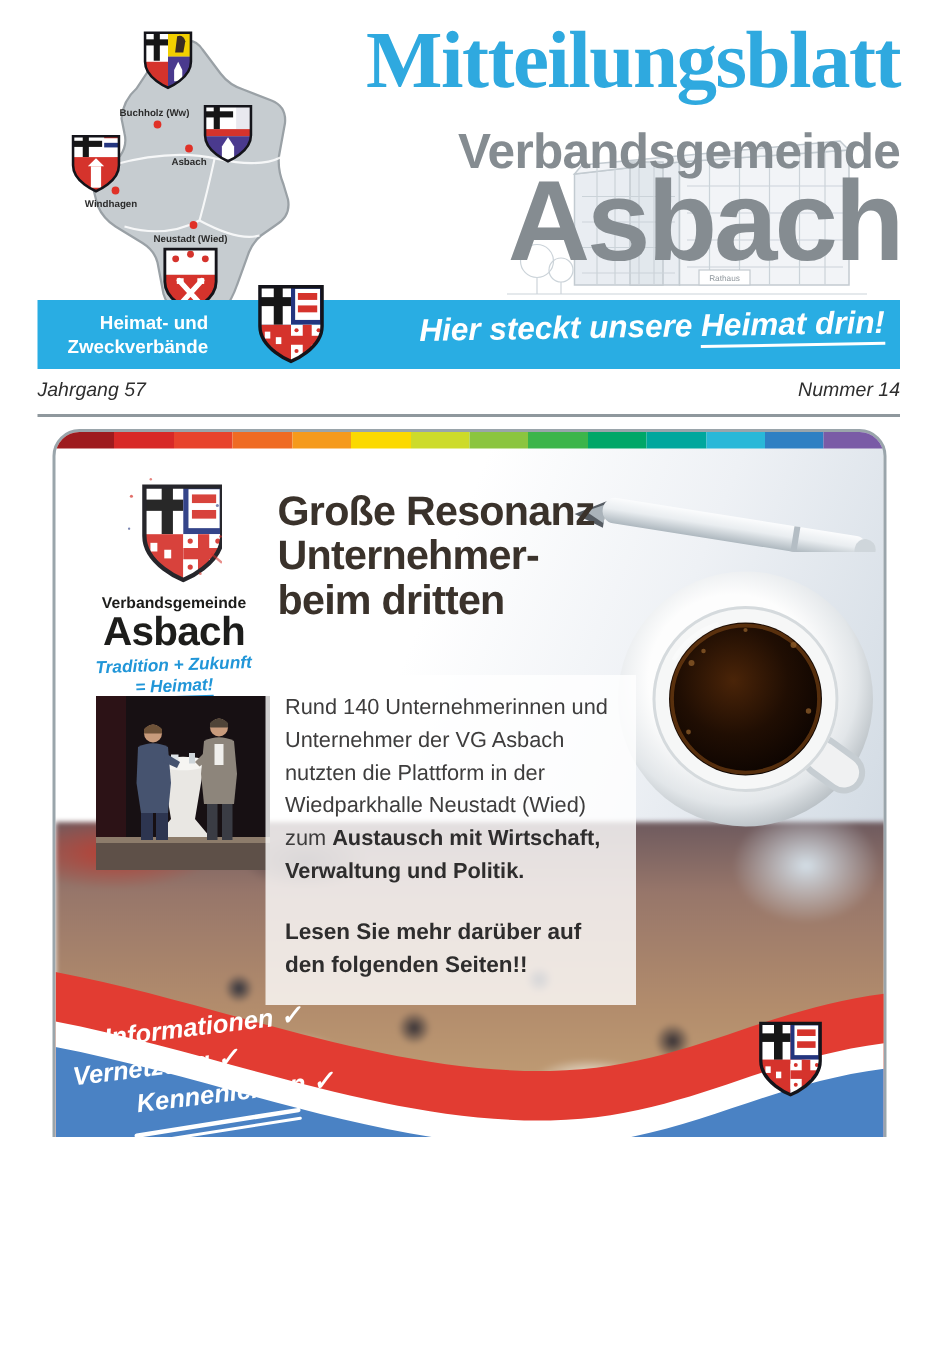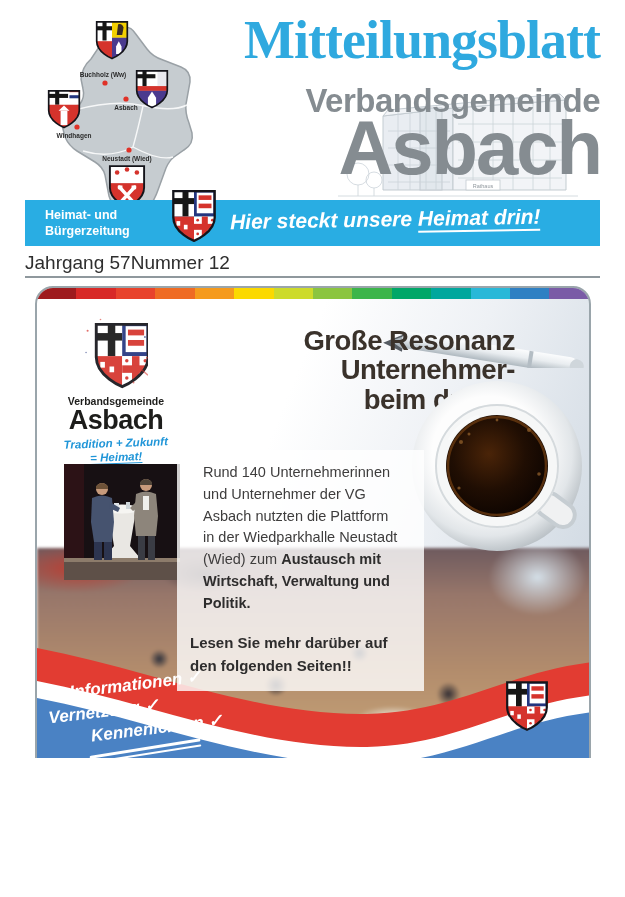--- a/index.html
+++ b/index.html
@@ -12,51 +12,51 @@
   .map-label{font:bold 6.5px "Liberation Sans",sans-serif;fill:#2b2b2b;}
   .bldg-svg{left:328px;top:86px;width:258px;height:118px;z-index:0;opacity:.85;}
   .title-blatt{right:25px;top:13px;z-index:2;font-family:"Liberation Serif",serif;font-weight:bold;
                font-size:54px;line-height:1;color:var(--title-blue,#2fa9df);letter-spacing:-1px;}
   .title-vg{right:25px;top:84px;z-index:2;font-weight:bold;font-size:33px;line-height:1;
             color:var(--title-gray,#858c91);letter-spacing:-0.5px;}
   .title-asbach{right:24px;top:110px;z-index:2;font-weight:bold;font-size:76px;line-height:1;
             color:var(--title-gray,#858c91);letter-spacing:-2px;}
 
   
-  .banner{left:25px;top:200px;width:575px;height:46px;background:var(--banner-blue,#29ade3);z-index:3;}
+  .banner{left:25px;top:200px;width:575px;height:46px;background:var(--banner-blue,#29ade3);z-index:3;text-align:right;}
   .banner-tag{left:20px;top:8px;color:#fff;font-weight:bold;font-size:12.5px;line-height:1.25;}
   .banner-slogan{left:205px;top:7px;width:360px;color:#fff;font-size:21px;font-weight:bold;
                  font-style:italic;white-space:nowrap;transform:rotate(-1deg);}
   .banner-slogan .u{border-bottom:2.5px solid #fff;padding-bottom:1px;}
   .banner-shield{left:171px;top:187px;width:46px;height:59px;z-index:4;}
 
   
-  .issue-bar{left:25px;top:252px;width:575px;display:flex;
-             font-size:19px;color:#2e2e2e;z-index:2;}
+  .issue-bar{left:25px;top:252px;width:575px;display:flex;justify-content:space-between;
+             font-size:13px;color:#2e2e2e;z-index:2;font-style:italic;}
   .issue-divider{left:25px;top:276px;width:575px;height:2px;background:#8f989d;}
 
   
   .card{left:35px;top:286px;width:556px;height:552px;border:2px solid #9aa5ab;border-radius:18px;
         overflow:hidden;box-sizing:border-box;z-index:2;
         background:linear-gradient(112deg,#ffffff 38%,#eef1f5 60%,#d6dee6 82%,#c3cdd9 100%);}
   .rainbow{position:absolute;left:0;top:0;width:100%;height:11px;display:flex;z-index:9;}
   .rb-seg{flex:1;height:100%;}
   .pen{right:-4px;top:12px;width:212px;height:68px;z-index:2;}
   .coffee{right:-2px;top:82px;width:182px;height:198px;z-index:5;}
 
   .logo{left:20px;top:26px;width:118px;text-align:center;z-index:3;}
   .logo-shield{width:64px;height:76px;margin:0 auto;}
   .logo-small{font-size:10.5px;font-weight:bold;color:#1d1d1b;margin-top:1px;}
   .logo-large{font-size:27px;font-weight:bold;color:#1d1d1b;line-height:1;letter-spacing:-0.5px;}
   .logo-tag{font-size:11.5px;font-weight:bold;font-style:italic;color:var(--tagline-blue,#2196d8);
             line-height:1.25;margin-top:2px;transform:rotate(-2deg);}
   .logo-tag .u{border-bottom:1.5px solid var(--tagline-blue,#2196d8);}
 
   .headline{left:148px;top:38px;width:330px;font-weight:bold;font-size:27.5px;line-height:1.07;
-            color:var(--headline-brown,#3a322b);letter-spacing:-0.5px;z-index:3;text-align:right;}
+            color:var(--headline-brown,#3a322b);letter-spacing:-0.5px;z-index:3;}
 
   .speakers{left:27px;top:176px;width:116px;height:116px;z-index:5;}
 
   .event-photo{left:0;top:260px;width:556px;height:292px;z-index:4;filter:blur(1.6px);
     background:
       radial-gradient(ellipse 70px 55px at 90% 10%, rgba(216,229,238,.95), transparent 70%),
       radial-gradient(ellipse 95px 34px at 7% 7%, rgba(193,59,46,.9), transparent 72%),
       radial-gradient(ellipse 60px 26px at 30% 9%, rgba(58,46,52,.8), transparent 70%),
       radial-gradient(circle 13px at 22% 38%, #2c2f3a, transparent 75%),
       radial-gradient(circle 15px at 43% 47%, #332f35, transparent 75%),
@@ -66,21 +66,21 @@
       radial-gradient(circle 18px at 34% 68%, #2a2730, transparent 75%),
       radial-gradient(circle 17px at 57% 72%, #34303a, transparent 75%),
       radial-gradient(circle 20px at 82% 72%, #2c2a33, transparent 75%),
       radial-gradient(ellipse 42px 14px at 28% 52%, #f1ece2, transparent 78%),
       radial-gradient(ellipse 46px 15px at 64% 58%, #ece7dc, transparent 78%),
       radial-gradient(ellipse 40px 13px at 10% 74%, #efe9de, transparent 78%),
       linear-gradient(180deg,#6e5a5e 0%,#97766a 16%,#b28c6c 42%,#c4a176 66%,#ccab80 100%);}
 
   .textbox{left:140px;top:162px;width:247px;z-index:7;background:rgba(255,255,255,.8);
            padding:12px 13px 14px;box-sizing:border-box;color:#3e3d3d;font-size:14.5px;line-height:1.5;}
-  .textbox p{margin:0 13px 10px;}
+  .textbox p{margin:0 0 10px;}
   .textbox .b{font-weight:bold;color:#2e2d2d;}
   .textbox .cta{font-weight:bold;color:#2e2d2d;font-size:15px;margin:18px 0 0;}
 
   .waves{left:0;bottom:0;width:556px;height:230px;z-index:6;}
 
   .checklist{left:10px;top:384px;width:210px;z-index:8;transform:rotate(-7deg);
              color:#fff;font-style:italic;font-weight:bold;font-size:17px;line-height:1.35;}
   .checklist .l1{margin-left:26px;}
   .checklist .l2{margin-left:2px;}
   .checklist .l3{margin-left:42px;}
@@ -241,31 +241,31 @@
       <use href="#sh-buchholz" x="70" y="11" width="34" height="41"></use>
       <use href="#sh-asbach-m" x="110" y="60" width="34" height="41"></use>
       <use href="#sh-windhagen" x="22" y="80" width="34" height="41"></use>
       <use href="#sh-neustadt" x="83" y="155" width="38" height="46"></use>
     </svg>
   </div>
 
   <div class="abs banner">
     <div class="abs banner-tag">
       <div>Heimat- und</div>
-      <div>Bürgerzeitung</div>
+      <div>Zweckverbände</div>
     </div>
     <div class="abs banner-slogan"><span>Hier steckt unsere </span><span class="u">Heimat drin!</span></div>
   </div>
   <svg class="abs banner-shield" viewBox="0 0 100 120">
       <use href="#sh-vg"></use>
     </svg>
 
   <div class="abs issue-bar">
     <span>Jahrgang 57</span>
-    <span>Nummer 12</span>
+    <span>Nummer 14</span>
   </div>
   <div class="abs issue-divider"></div>
 
   <div class="abs card">
     <div class="rainbow">
         <div class="rb-seg" style="background: rgb(158, 27, 30);"></div>
         <div class="rb-seg" style="background: rgb(216, 41, 39);"></div>
         <div class="rb-seg" style="background: rgb(232, 67, 44);"></div>
         <div class="rb-seg" style="background: rgb(239, 107, 35);"></div>
         <div class="rb-seg" style="background: rgb(245, 154, 28);"></div>

